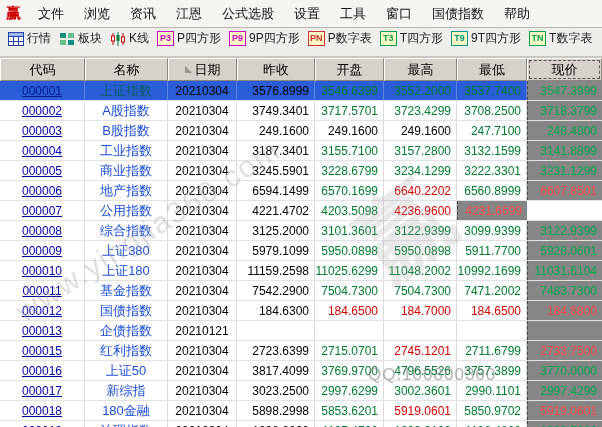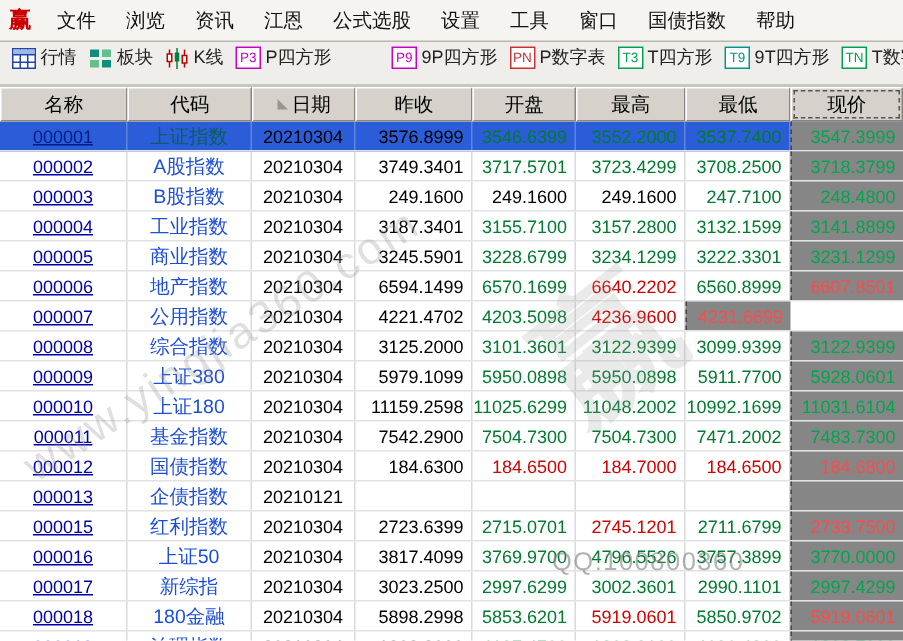--- a/index.html
+++ b/index.html
@@ -11,22 +11,22 @@
   .menubar{height:27px;display:flex;align-items:center;background:#F5F4F1;
            border-bottom:1px solid #B9B6AF;font-size:13px;color:#111;}
   .logo{color:var(--accent-red);font-weight:bold;font-size:15px;padding:0 7px 0 6px;}
   .mitem{padding:0 10px;cursor:default;}
 
   
   .toolbar{height:28px;display:flex;align-items:flex-start;background:#EFEEEB;
            border-bottom:2px solid #C9C6BF;font-size:12px;color:#222;
            padding-left:5px;white-space:nowrap;}
   .titem{display:flex;align-items:center;gap:3px;padding:2px 3px;margin-right:2px;}
-  .badge{width:15px;height:13px;border:1px solid;font-size:9px;font-weight:normal;
-         display:flex;align-items:center;justify-content:center;background:#ffffff;
+  .badge{width:15px;height:13px;border:1px solid;font-size:9px;font-weight:bold;
+         display:flex;align-items:center;justify-content:center;background:#fef9c3;
          line-height:1;}
   .ticon svg{display:block;}
 
   
   .thead{display:grid;grid-template-columns:85px 83px 69px 78px 69px 73px 70px 75px;height:23px;}
   .hcell{background:#D6D2CB;border-top:1px solid #FFF;border-left:1px solid #FFF;
          border-right:1px solid #8A867E;border-bottom:1px solid #8A867E;
          display:flex;align-items:center;justify-content:center;gap:3px;
          font-size:13px;color:#000;overflow:hidden;}
   .hcell.hprice{outline:1px dashed #555;outline-offset:-3px;}
@@ -112,21 +112,21 @@
             <rect x="11.5" y="5" width="3" height="5" fill="#fff" stroke="#C00000"></rect>
           </svg>
         </span>
         <span>K线</span>
       </div>
       <div class="titem">
         <span class="badge" style="color: rgb(200, 0, 200); border-color: rgb(200, 0, 200);">P3</span>
         <span>P四方形</span>
       </div>
       <div class="titem">
-        <span class="badge" style="color: rgb(200, 0, 200); border-color: rgb(200, 0, 200); margin-left: 32px;">P9</span>
+        <span class="badge" style="color: rgb(200, 0, 200); border-color: rgb(200, 0, 200);">P9</span>
         <span>9P四方形</span>
       </div>
       <div class="titem">
         <span class="badge" style="color: rgb(200, 50, 50); border-color: rgb(200, 50, 50);">PN</span>
         <span>P数字表</span>
       </div>
       <div class="titem">
         <span class="badge" style="color: rgb(0, 160, 80); border-color: rgb(0, 160, 80);">T3</span>
         <span>T四方形</span>
       </div>
@@ -136,24 +136,24 @@
       </div>
       <div class="titem">
         <span class="badge" style="color: rgb(0, 160, 80); border-color: rgb(0, 160, 80);">TN</span>
         <span>T数字表</span>
       </div>
     </div>
 
   <div class="table">
     <div class="thead">
         <div class="hcell">
+          <span>代码</span>
+        </div>
+        <div class="hcell">
           <span>名称</span>
-        </div>
-        <div class="hcell">
-          <span>代码</span>
         </div>
         <div class="hcell">
           <span class="sortmark"></span>
           <span>日期</span>
         </div>
         <div class="hcell">
           <span>昨收</span>
         </div>
         <div class="hcell">
           <span>开盘</span>

